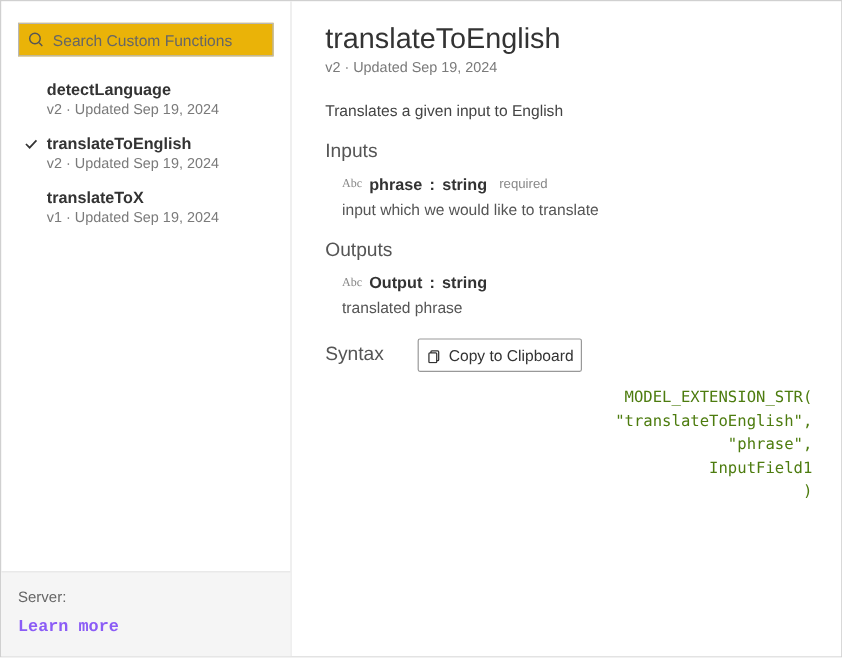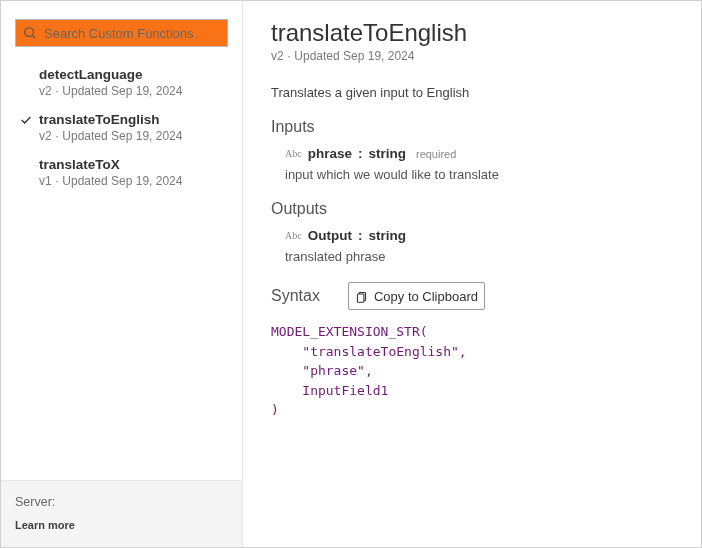--- a/index.html
+++ b/index.html
@@ -72,21 +72,21 @@
     height: 14px;
     stroke: #555;
   }
   .search-input {
     width: 100%;
     height: 28px;
     border: 1px solid #b8b8b8;
     padding: 0 8px 0 28px;
     font-size: 13px;
     color: #333;
-    background: #f97316;
+    background: #eab308;
   }
   .search-input::placeholder { color: #666; }
   .fn-list { list-style: none; }
   .fn-item {
     padding: 6px 4px 8px 24px;
     position: relative;
     cursor: pointer;
   }
   .fn-item .check {
     position: absolute;
@@ -110,24 +110,25 @@
     border-top: 1px solid #e5e5e5;
     background: #f5f5f5;
     padding: 14px 14px 16px 14px;
   }
   .server-label {
     font-size: 12.5px;
     color: #666;
     margin-bottom: 10px;
   }
   .learn-more {
-    font-size: 11px;
-    color: #404040;
+    font-size: 14px;
+    color: #8b5cf6;
     font-weight: 600;
     cursor: pointer;
+    font-family: Liberation Mono, monospace;
   }
   .detail {
     flex: 1;
     padding: 18px 24px 18px 28px;
     overflow: auto;
   }
   .detail h2 {
     font-size: 24px;
     font-weight: 400;
     color: #333;
@@ -202,23 +203,24 @@
     color: #333;
   }
   .copy-btn svg {
     width: 13px;
     height: 13px;
     stroke: #333;
   }
   .code-block {
     font-family: "Consolas", "Menlo", monospace;
     font-size: 13px;
-    color: #701a75;
+    color: #4d7c0f;
     white-space: pre;
     line-height: 1.5;
+    text-align: right;
   }
 </style>
 </head>
 <body>
 
 <div class="window">
 
   <div class="body">
     <div class="sidebar">
       <div class="sidebar-top">

